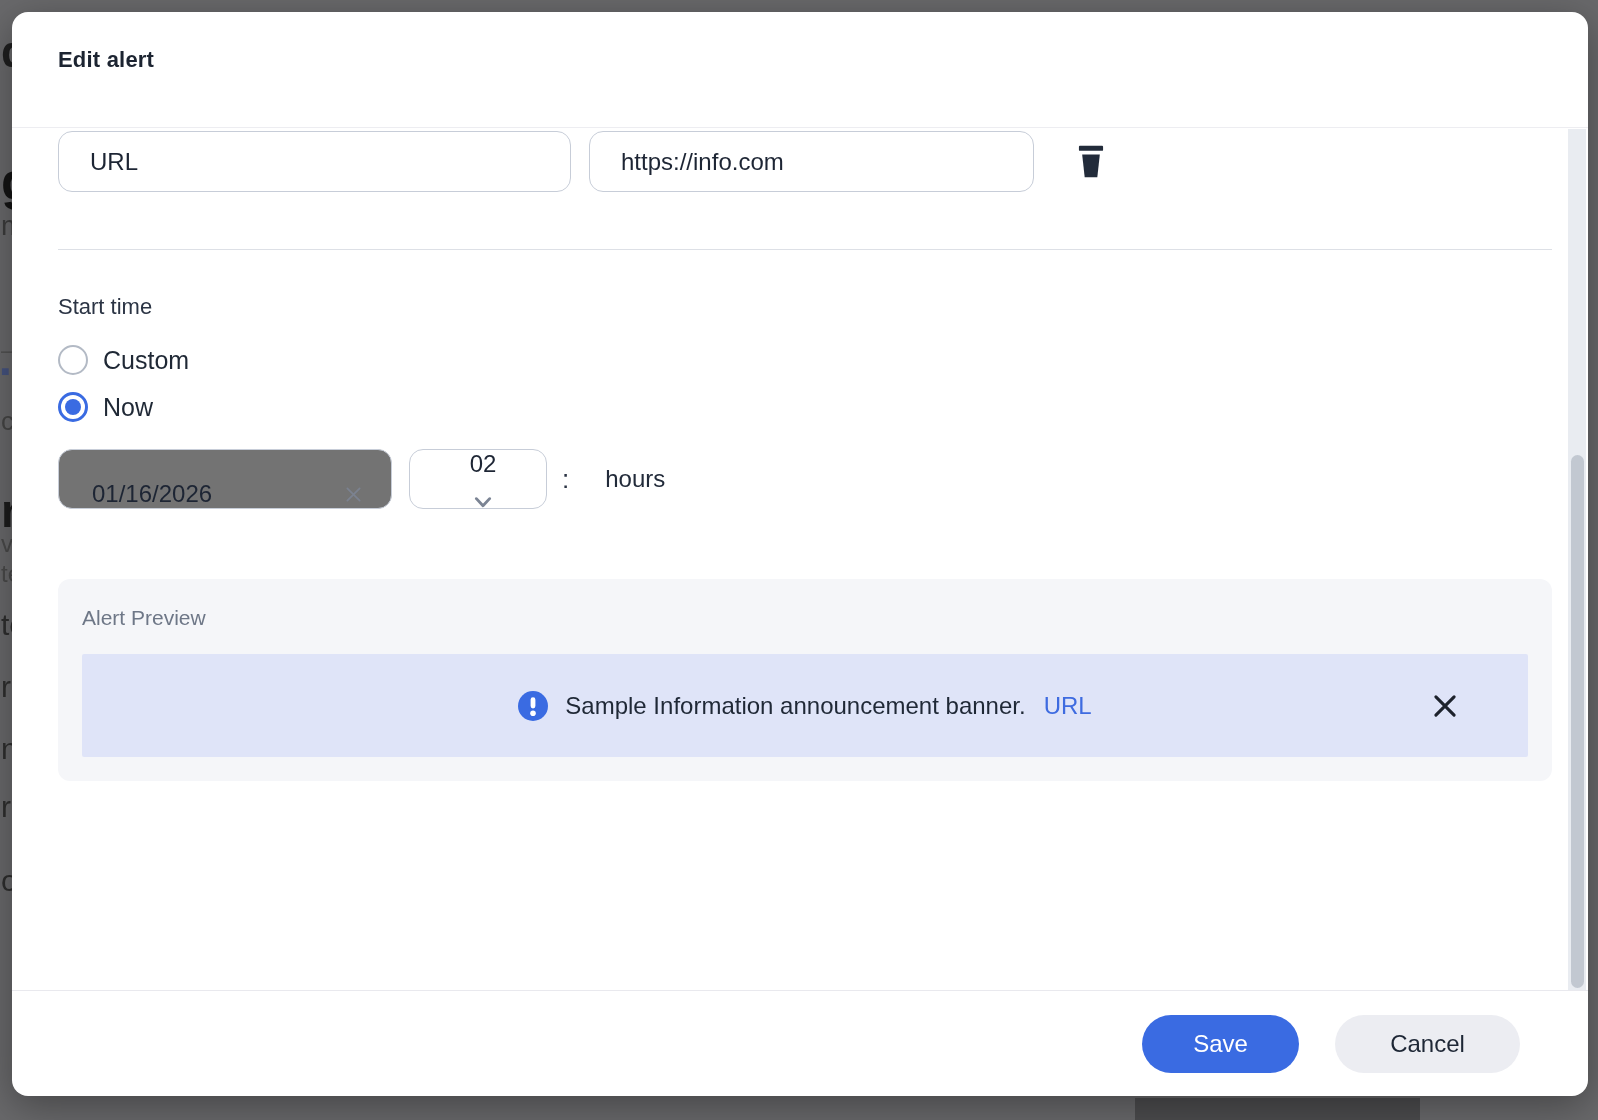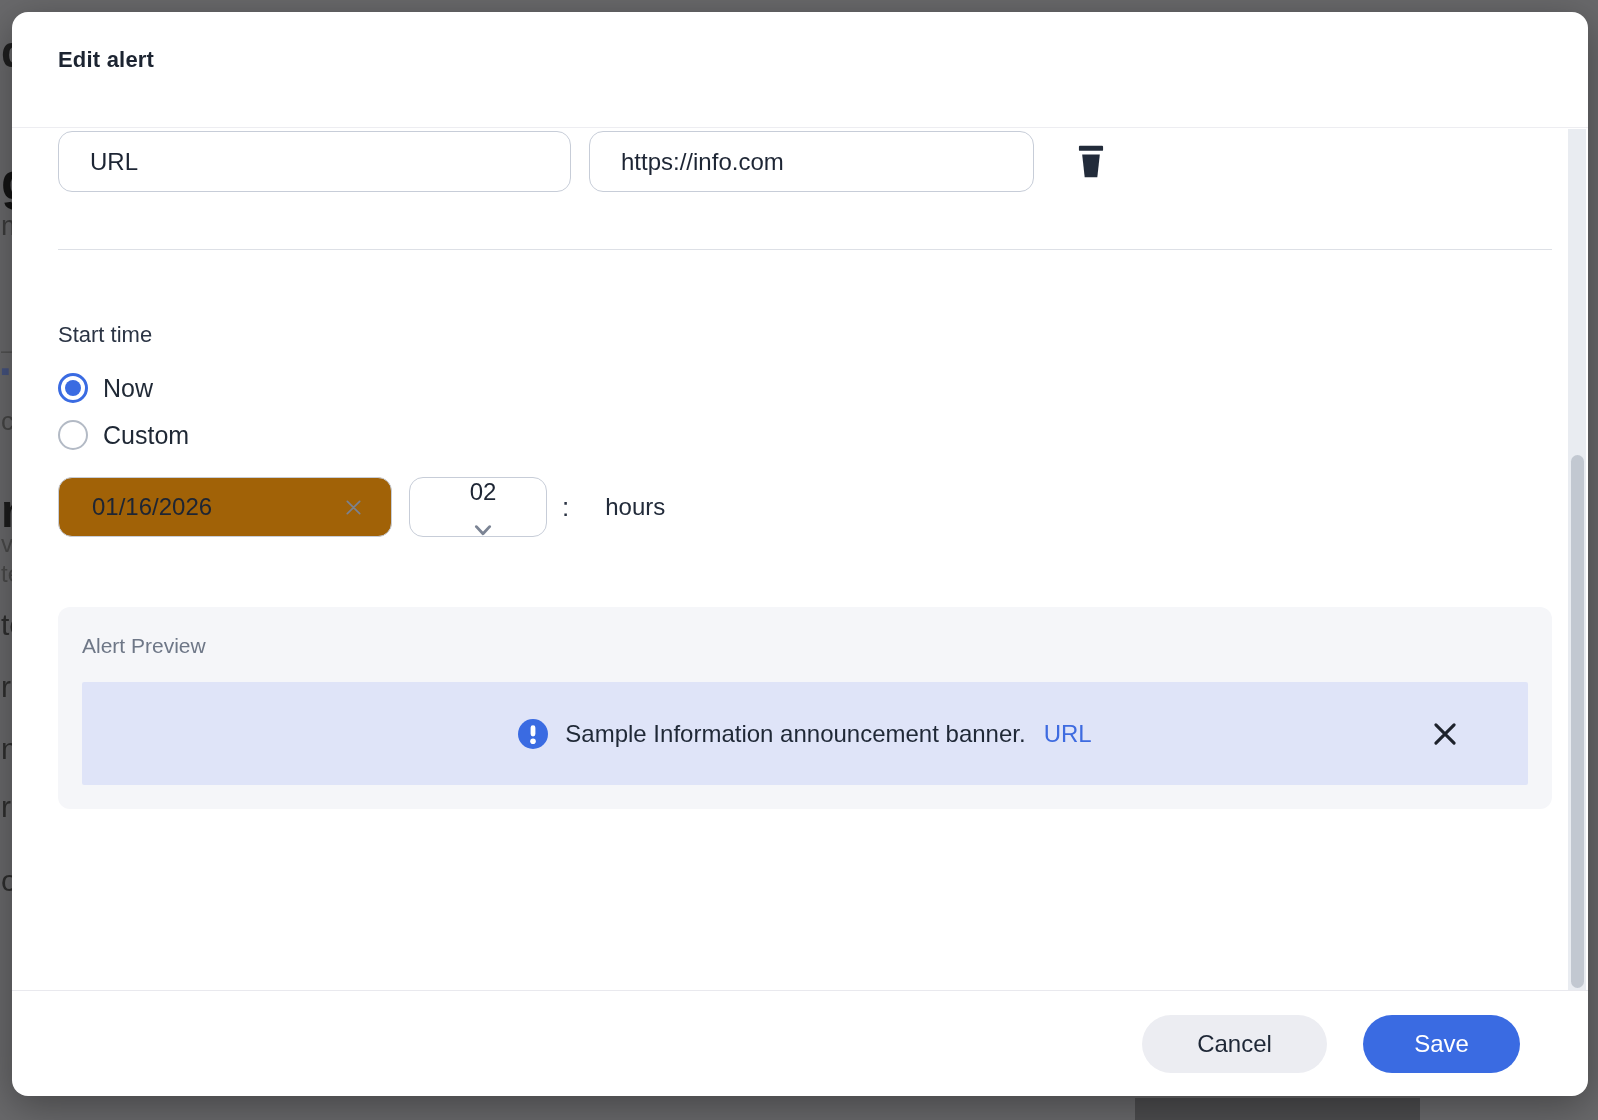--- a/index.html
+++ b/index.html
@@ -51,40 +51,40 @@
   .type-field { width: 513px; }
   .value-field { width: 445px; margin-left: 18px; }
   .trash-btn {
     margin-left: 41px; width: 32px; height: 38px; border: none; background: transparent;
     cursor: pointer; display: flex; align-items: center; justify-content: center; padding: 0;
   }
   
   .divider { margin-top: 57px; height: 1px; background: #DDE0E6; }
   
   .section-label { font-size: 22px; color: #2B3444; }
-  .start-label { margin-top: 72px; }
+  .start-label { margin-top: 44px; }
   .end-label { margin-top: 37px; }
   
   .radio-group { margin-top: 24px; }
   .radio-row { display: flex; align-items: center; height: 32px; cursor: pointer; }
   .radio-row + .radio-row { margin-top: 15px; }
   .radio-dot {
     width: 30px; height: 30px; border-radius: 50%;
     border: 2.5px solid #B3BAC5; background: #fff;
     display: flex; align-items: center; justify-content: center; flex: 0 0 auto;
   }
   .radio-dot.checked { border: 3px solid var(--accent); }
   .radio-dot .inner { width: 16px; height: 16px; border-radius: 50%; background: transparent; }
   .radio-dot.checked .inner { background: var(--accent); }
   .radio-label { margin-left: 15px; font-size: 25px; color: #1F2835; }
   
   .time-row { margin-top: 26px; display: flex; align-items: center; height: 60px; }
   .date-box {
     width: 334px; height: 60px; border: 1.5px solid #C7CDD8; border-radius: 14px;
-    display: flex; align-items: center; padding: 0 24px 0 33px; background: #a16207;
+    display: flex; align-items: flex-end; padding: 0 24px 0 33px; background: #737373;
   }
   .date-text { flex: 1; font-size: 24px; color: #1D2534; }
   .clear-btn { border: none; background: transparent; cursor: pointer; padding: 4px; display: flex; }
   .select-box {
     height: 60px; border: 1.5px solid #C7CDD8; border-radius: 14px; background: #fff;
     display: flex; align-items: center; justify-content: space-between;
     padding: 0 22px 0 32px; cursor: pointer; flex-direction: column;
   }
   .hour-box { width: 138px; margin-left: 17px; }
   .minute-box { width: 139px; }
@@ -173,30 +173,30 @@
           </svg>
         </button>
       </div>
 
       <div class="divider"></div>
 
       <div class="section-label start-label">Start time</div>
 
       <div class="radio-group">
         <div class="radio-row">
+          <span class="radio-dot">
+              <span class="inner"></span>
+            </span>
+          <span class="radio-label">Custom</span>
+        </div>
+        <div class="radio-row">
           <span class="radio-dot checked">
               <span class="inner"></span>
             </span>
           <span class="radio-label">Now</span>
-        </div>
-        <div class="radio-row">
-          <span class="radio-dot">
-              <span class="inner"></span>
-            </span>
-          <span class="radio-label">Custom</span>
         </div>
       </div>
 
 
       <div class="time-row">
         <div class="date-box">
           <span class="date-text">01/16/2026</span>
           <button class="clear-btn">
             <svg width="19" height="19" viewBox="0 0 20 20">
               <path d="M3.5 3.5 L16.5 16.5 M16.5 3.5 L3.5 16.5" stroke="#7B8290" stroke-width="1.8" stroke-linecap="round" fill="none"></path>
@@ -233,17 +233,17 @@
       </div>
 
     </div>
 
     <div class="scrollbar-track">
       <div class="scrollbar-thumb"></div>
     </div>
   </div>
 
   <div class="modal-footer">
+    <button class="btn btn-save">Save</button>
     <button class="btn btn-cancel">Cancel</button>
-    <button class="btn btn-save">Save</button>
   </div>
 
 </div>
 
 </body></html>

